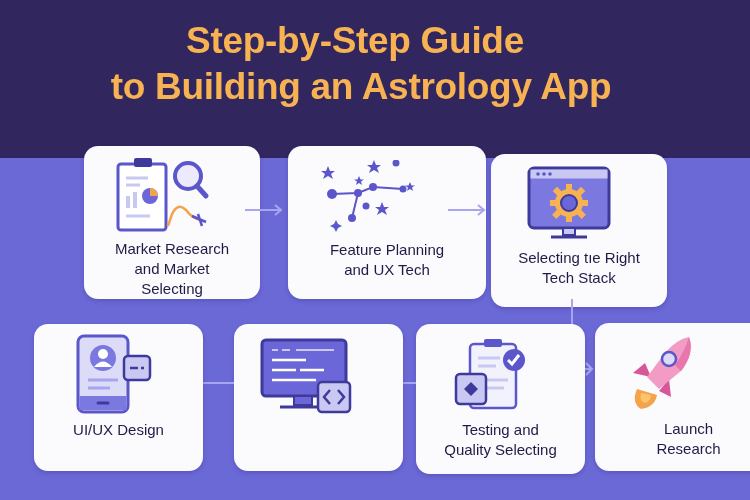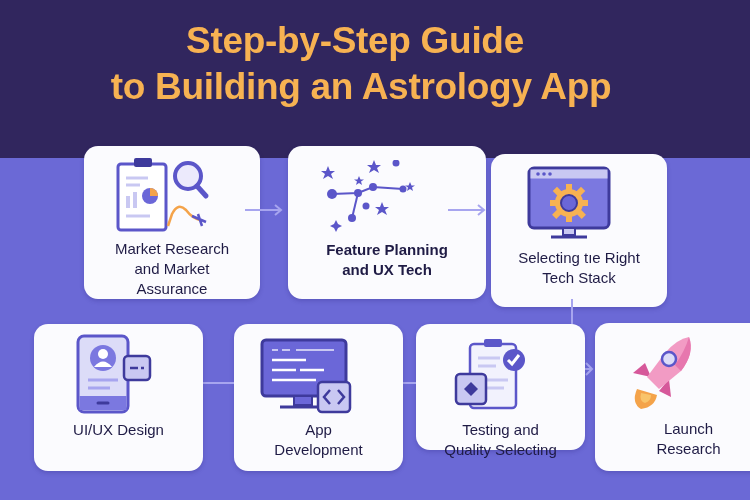--- a/index.html
+++ b/index.html
@@ -35,30 +35,30 @@
     <path d="M40 44 L40 36 A8 8 0 0 1 48 44 Z" fill="#f4a34a"></path>
     <line x1="16" y1="64" x2="40" y2="64" stroke="#c9c8f2" stroke-width="3"></line>
     <circle cx="78" cy="24" r="13" fill="#eceafc" stroke="#5b56c9" stroke-width="4"></circle>
     <line x1="87" y1="34" x2="96" y2="44" stroke="#5b56c9" stroke-width="5" stroke-linecap="round"></line>
     <path d="M58 74 L62 62 Q68 50 76 58 Q82 66 90 68" fill="none" stroke="#f4a34a" stroke-width="2.5"></path>
     <path d="M82 64 L96 70 M88 62 L92 74" stroke="#5b56c9" stroke-width="2.5"></path>
   </svg>
   <div class="lbl" style="top:93px;">
     <div>Market Research</div>
     <div>and Market</div>
-    <div>Assurance</div>
+    <div>Selecting</div>
   </div>
 </div>
 
 <svg class="arrow" style="left:243px;top:203px;" width="42" height="14">
     <line x1="2" y1="7" x2="38" y2="7" stroke="#a7a5ef" stroke-width="2"></line>
     <path d="M32 2 L38 7 L32 12" fill="none" stroke="#a7a5ef" stroke-width="2"></path>
   </svg>
 
-<div class="card" style="left:288px;top:146px;width:179px;height:153px;font-weight:bold;">
+<div class="card" style="left:288px;top:146px;width:179px;height:153px;">
   <svg class="icon" style="left:28px;top:14px;" width="104" height="80" viewBox="0 0 104 80">
     <g fill="#5b56c9">
       <polygon points="12,6 14,11 19,11 15,14 17,19 12,16 7,19 9,14 5,11 10,11"></polygon>
       <polygon points="43,16 44.5,19.5 48,19.5 45,21.5 46,25 43,23 40,25 41,21.5 38,19.5 41.5,19.5"></polygon>
       <polygon points="58,0 60,5 65,5 61,8 63,13 58,10 53,13 55,8 51,5 56,5"></polygon>
       <circle cx="80" cy="3" r="3.5"></circle>
       <polygon points="94,22 95.5,25.5 99,25.5 96,27.5 97,31 94,29 91,31 92,27.5 89,25.5 92.5,25.5"></polygon>
       <polygon points="66,42 68,47 73,47 69,50 71,55 66,52 61,55 63,50 59,47 64,47"></polygon>
       <circle cx="50" cy="46" r="3.5"></circle>
       <path d="M20 60 L22 64 L26 66 L22 68 L20 72 L18 68 L14 66 L18 64 Z"></path>
@@ -124,21 +124,21 @@
     <path d="M60 4 Q66 20 52 38 L30 56 L18 44 L36 20 Q48 6 60 4 Z" fill="#f29bc4"></path>
     <path d="M60 4 Q66 20 52 38 L46 32 Q56 18 60 4 Z" fill="#e777ae"></path>
     <circle cx="40" cy="26" r="7" fill="#dcdcf8" stroke="#5b56c9" stroke-width="2.5"></circle>
   </svg>
   <div class="lbl" style="top:96px;">
     <div>Launch</div>
     <div>Research</div>
   </div>
 </div>
 
-<div class="card" style="left:416px;top:324px;width:150px;height:126px;">
+<div class="card" style="left:416px;top:324px;width:150px;height:150px;">
   <svg class="icon" style="left:36px;top:10px;" width="82" height="80" viewBox="0 0 82 80">
     <rect x="18" y="10" width="46" height="64" rx="4" fill="#f2f2fd" stroke="#5b56c9" stroke-width="2.5"></rect>
     <rect x="32" y="5" width="18" height="8" rx="2" fill="#5b56c9"></rect>
     <line x1="26" y1="24" x2="48" y2="24" stroke="#c9c8f2" stroke-width="3"></line>
     <line x1="26" y1="32" x2="44" y2="32" stroke="#c9c8f2" stroke-width="3"></line>
     <line x1="34" y1="46" x2="56" y2="46" stroke="#c9c8f2" stroke-width="3"></line>
     <line x1="34" y1="54" x2="52" y2="54" stroke="#c9c8f2" stroke-width="3"></line>
     <circle cx="62" cy="26" r="11" fill="#5b56c9"></circle>
     <path d="M56 26 L60 30 L67 21" fill="none" stroke="#fff" stroke-width="3"></path>
     <rect x="4" y="40" width="30" height="30" rx="4" fill="#c9c8f2" stroke="#3e3a9c" stroke-width="2.5"></rect>
@@ -163,24 +163,20 @@
     <line x1="36" y1="12" x2="74" y2="12" stroke="#c9c8f2" stroke-width="2"></line>
     <line x1="12" y1="22" x2="46" y2="22" stroke="#fff" stroke-width="2.5"></line>
     <line x1="12" y1="32" x2="36" y2="32" stroke="#fff" stroke-width="2.5"></line>
     <line x1="40" y1="32" x2="64" y2="32" stroke="#fff" stroke-width="2.5"></line>
     <line x1="12" y1="42" x2="56" y2="42" stroke="#fff" stroke-width="2.5"></line>
     <rect x="34" y="58" width="18" height="9" fill="#6b67d8" stroke="#3e3a9c" stroke-width="2"></rect>
     <line x1="20" y1="69" x2="64" y2="69" stroke="#3e3a9c" stroke-width="3"></line>
     <rect x="58" y="44" width="32" height="30" rx="4" fill="#c9c8f2" stroke="#3e3a9c" stroke-width="2.5"></rect>
     <path d="M70 52 L64 59 L70 66 M78 52 L84 59 L78 66" fill="none" stroke="#3e3a9c" stroke-width="2.5"></path>
   </svg>
-  <div class="lbl" style="top:96px;">
-    <div>App</div>
-    <div>Development</div>
-  </div>
 </div>
 
 <svg class="arrow" style="left:190px;top:376px;" width="44" height="14">
     <line x1="4" y1="7" x2="44" y2="7" stroke="#a7a5ef" stroke-width="2"></line>
     <path d="M10 2 L4 7 L10 12" fill="none" stroke="#a7a5ef" stroke-width="2"></path>
   </svg>
 
 <div class="card" style="left:34px;top:324px;width:150px;height:147px;">
   <svg class="icon" style="left:40px;top:10px;" width="80" height="82" viewBox="0 0 80 82">
     <rect x="4" y="2" width="50" height="76" rx="6" fill="#dcdcf8" stroke="#5b56c9" stroke-width="3"></rect>

